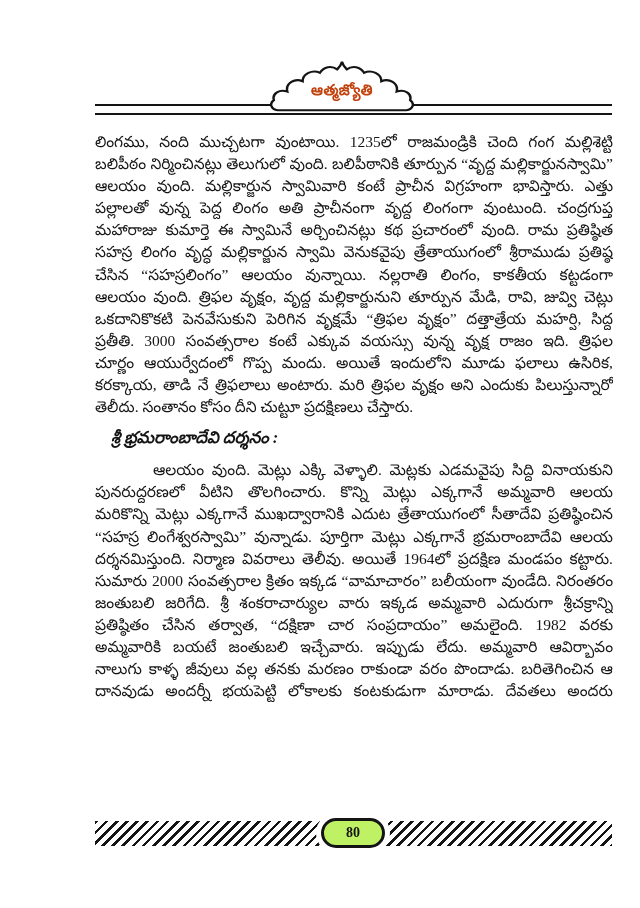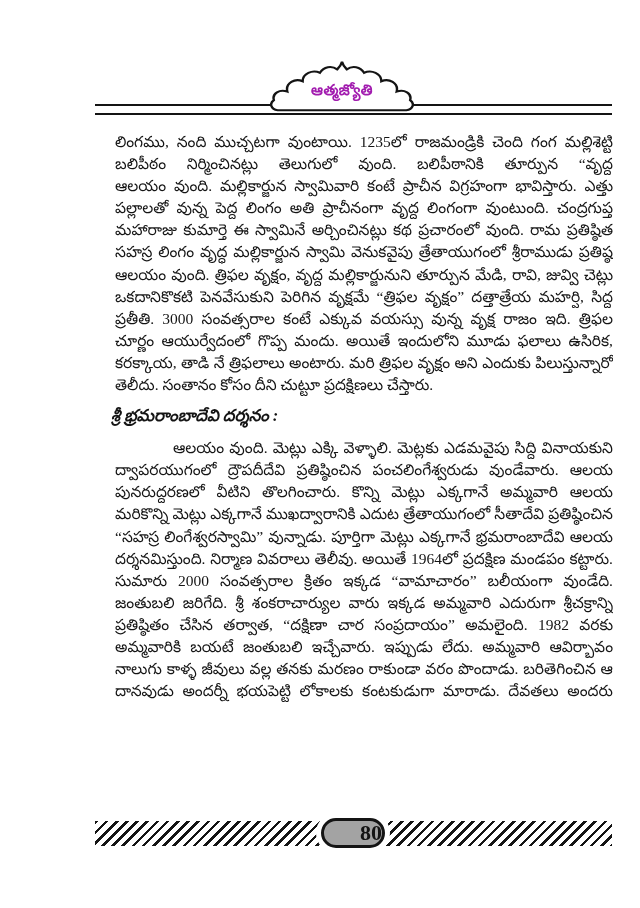--- a/index.html
+++ b/index.html
@@ -18,29 +18,29 @@
     position:absolute;left:95px;top:104px;width:517px;height:7px;
     border-top:2px solid #141414;border-bottom:2px solid #141414;
   }
   .ornament{
     position:absolute;left:270px;top:60px;width:144px;height:52px;
   }
   .ornament svg{display:block;width:100%;height:100%;}
   .ornament-title{
     position:absolute;left:270px;top:82px;width:144px;
     text-align:center;font-size:15px;font-weight:bold;
-    letter-spacing:0.5px;color:#a21caf;
+    letter-spacing:0.5px;color:#c2410c;
   }
 
   
   .body-text{
     position:absolute;left:95px;top:131px;width:518px;
     font-size:15.5px;
   }
-  .para{display:block;margin-left:20px;}
+  .para{display:block;}
   .para .line{
     height:22.1px;line-height:22.1px;
     overflow:hidden;white-space:nowrap;
     text-align:justify;
   }
   
   .para .line::after{content:"";display:inline-block;width:100%;}
   .para .line{white-space:normal;text-align-last:justify;}
   .para.end-left .line:last-child{text-align-last:left;}
   .para.end-left .line:last-child::after{width:0;}
@@ -56,26 +56,26 @@
   .footer-band{
     position:absolute;left:95px;top:821px;width:517px;height:25px;
     background:repeating-linear-gradient(
       135deg,
       #141414 0px,#141414 2.6px,
       #ffffff 2.6px,#ffffff 7.2px
     );
   }
   .page-number-badge{
     position:absolute;left:321px;top:818px;width:58px;height:24px;
-    background:#a3a3a3;
+    background:#bef264;
     border:3.5px solid #141414;
     border-radius:16px;
     box-shadow:0 0 0 5px #ffffff;
-    text-align:right;
-    font-size:22px;font-weight:bold;line-height:24px;
+    text-align:center;
+    font-size:14px;font-weight:bold;line-height:24px;
     font-family:"Liberation Serif","DejaVu Serif",serif;
   }
 </style>
 </head>
 <body>
 
 <div class="page">
 
   <div class="header-rule"></div>
 
@@ -100,31 +100,31 @@
   <div class="ornament-title">ఆత్మజ్యోతి</div>
 
   <div class="body-text">
     <div class="para end-left">
         <div class="line">లింగము, నంది ముచ్చటగా వుంటాయి. 1235లో రాజమండ్రికి చెంది గంగ మల్లిశెట్టి</div>
         <div class="line">బలిపీఠం నిర్మించినట్లు తెలుగులో వుంది. బలిపీఠానికి తూర్పున “వృద్ధ మల్లికార్జునస్వామి”</div>
         <div class="line">ఆలయం వుంది. మల్లికార్జున స్వామివారి కంటే ప్రాచీన విగ్రహంగా భావిస్తారు. ఎత్తు</div>
         <div class="line">పల్లాలతో వున్న పెద్ద లింగం అతి ప్రాచీనంగా వృద్ధ లింగంగా వుంటుంది. చంద్రగుప్త</div>
         <div class="line">మహారాజు కుమార్తె ఈ స్వామినే అర్చించినట్లు కథ ప్రచారంలో వుంది. రామ ప్రతిష్ఠిత</div>
         <div class="line">సహస్ర లింగం వృద్ధ మల్లికార్జున స్వామి వెనుకవైపు త్రేతాయుగంలో శ్రీరాముడు ప్రతిష్ఠ</div>
+        <div class="line">చేసిన “సహస్రలింగం” ఆలయం వున్నాయి. నల్లరాతి లింగం, కాకతీయ కట్టడంగా</div>
         <div class="line">ఆలయం వుంది. త్రిఫల వృక్షం, వృద్ధ మల్లికార్జునుని తూర్పున మేడి, రావి, జువ్వి చెట్లు</div>
         <div class="line">ఒకదానికొకటి పెనవేసుకుని పెరిగిన వృక్షమే “త్రిఫల వృక్షం” దత్తాత్రేయ మహర్షి, సిద్ధ</div>
         <div class="line">ప్రతీతి. 3000 సంవత్సరాల కంటే ఎక్కువ వయస్సు వున్న వృక్ష రాజం ఇది. త్రిఫల</div>
         <div class="line">చూర్ణం ఆయుర్వేదంలో గొప్ప మందు. అయితే ఇందులోని మూడు ఫలాలు ఉసిరిక,</div>
         <div class="line">కరక్కాయ, తాడి నే త్రిఫలాలు అంటారు. మరి త్రిఫల వృక్షం అని ఎందుకు పిలుస్తున్నారో</div>
         <div class="line">తెలీదు. సంతానం కోసం దీని చుట్టూ ప్రదక్షిణలు చేస్తారు.</div>
       </div>
     <div class="section-heading">శ్రీ భ్రమరాంబాదేవి దర్శనం :</div>
     <div class="para indent-first">
         <div class="line">ఆలయం వుంది. మెట్లు ఎక్కి వెళ్ళాలి. మెట్లకు ఎడమవైపు సిద్ధి వినాయకుని విగ్రహం,</div>
-        <div class="line">ద్వాపరయుగంలో ద్రౌపదీదేవి ప్రతిష్ఠించిన పంచలింగేశ్వరుడు వుండేవారు. ఆలయ</div>
         <div class="line">పునరుద్ధరణలో వీటిని తొలగించారు. కొన్ని మెట్లు ఎక్కగానే అమ్మవారి ఆలయ ధ్వజస్తంభం,</div>
         <div class="line">మరికొన్ని మెట్లు ఎక్కగానే ముఖద్వారానికి ఎదుట త్రేతాయుగంలో సీతాదేవి ప్రతిష్ఠించిన</div>
         <div class="line">“సహస్ర లింగేశ్వరస్వామి” వున్నాడు. పూర్తిగా మెట్లు ఎక్కగానే భ్రమరాంబాదేవి ఆలయ</div>
         <div class="line">దర్శనమిస్తుంది. నిర్మాణ వివరాలు తెలీవు. అయితే 1964లో ప్రదక్షిణ మండపం కట్టారు.</div>
         <div class="line">సుమారు 2000 సంవత్సరాల క్రితం ఇక్కడ “వామాచారం” బలీయంగా వుండేది. నిరంతరం</div>
         <div class="line">జంతుబలి జరిగేది. శ్రీ శంకరాచార్యుల వారు ఇక్కడ అమ్మవారి ఎదురుగా శ్రీచక్రాన్ని</div>
         <div class="line">ప్రతిష్ఠితం చేసిన తర్వాత, “దక్షిణా చార సంప్రదాయం” అమలైంది. 1982 వరకు</div>
         <div class="line">అమ్మవారికి బయటే జంతుబలి ఇచ్చేవారు. ఇప్పుడు లేదు. అమ్మవారి ఆవిర్భావం</div>
         <div class="line">నాలుగు కాళ్ళ జీవులు వల్ల తనకు మరణం రాకుండా వరం పొందాడు. బరితెగించిన ఆ</div>
         <div class="line">దానవుడు అందర్నీ భయపెట్టి లోకాలకు కంటకుడుగా మారాడు. దేవతలు అందరు</div>

